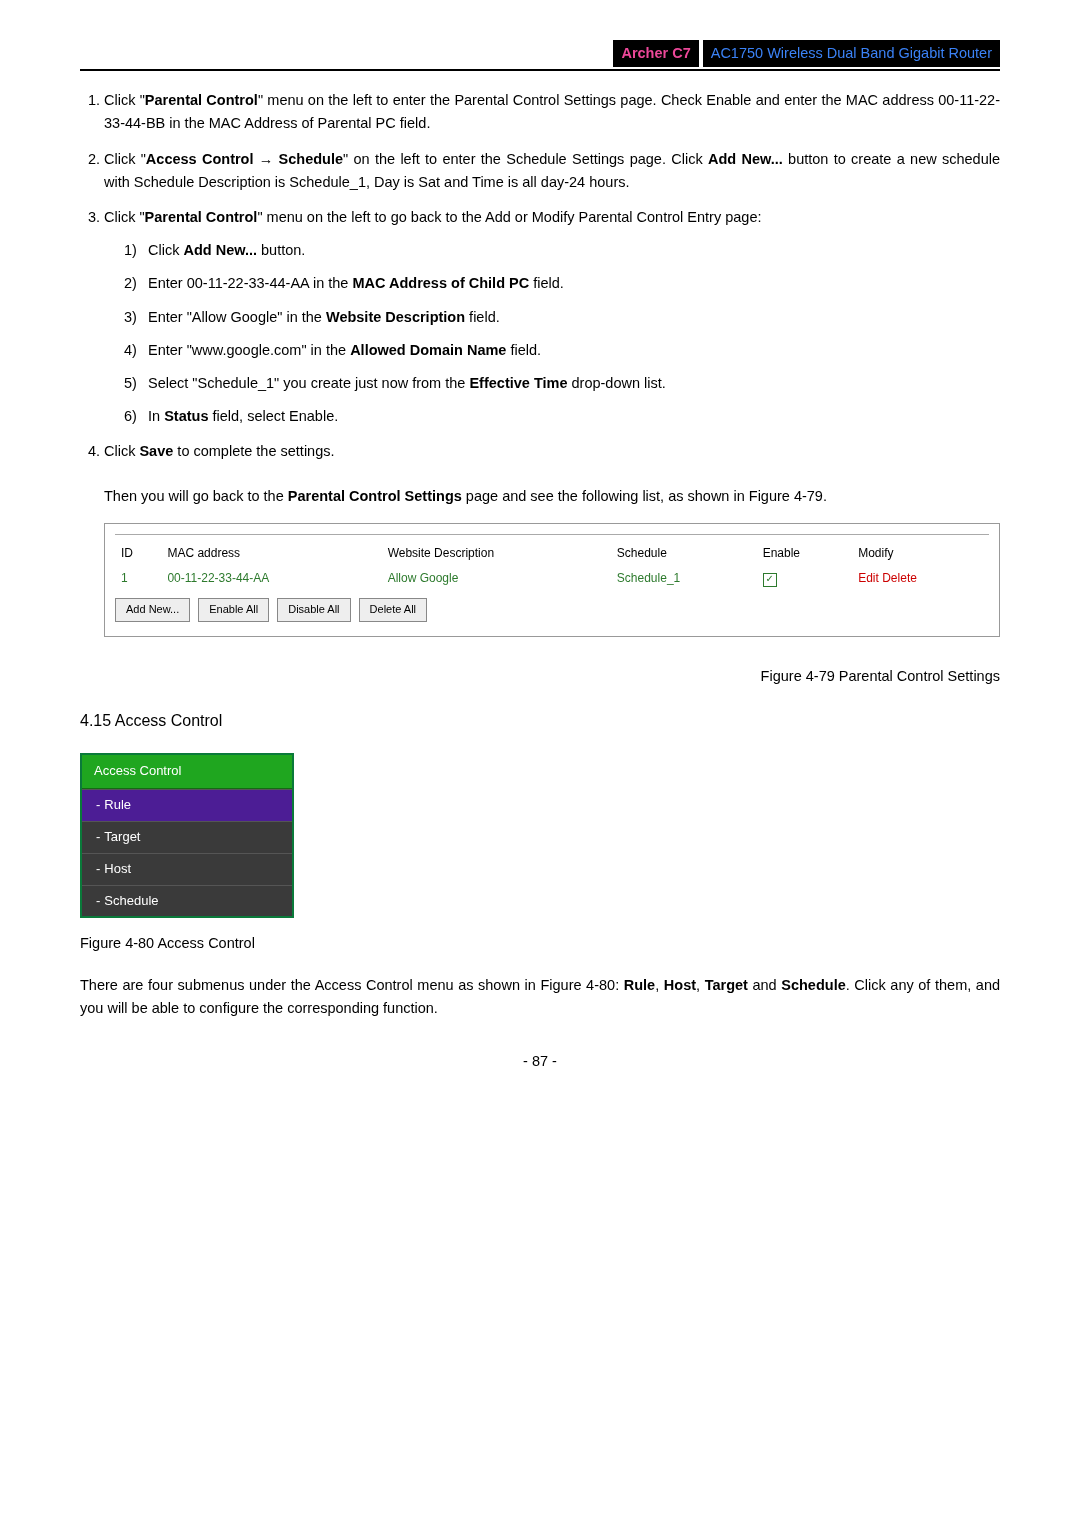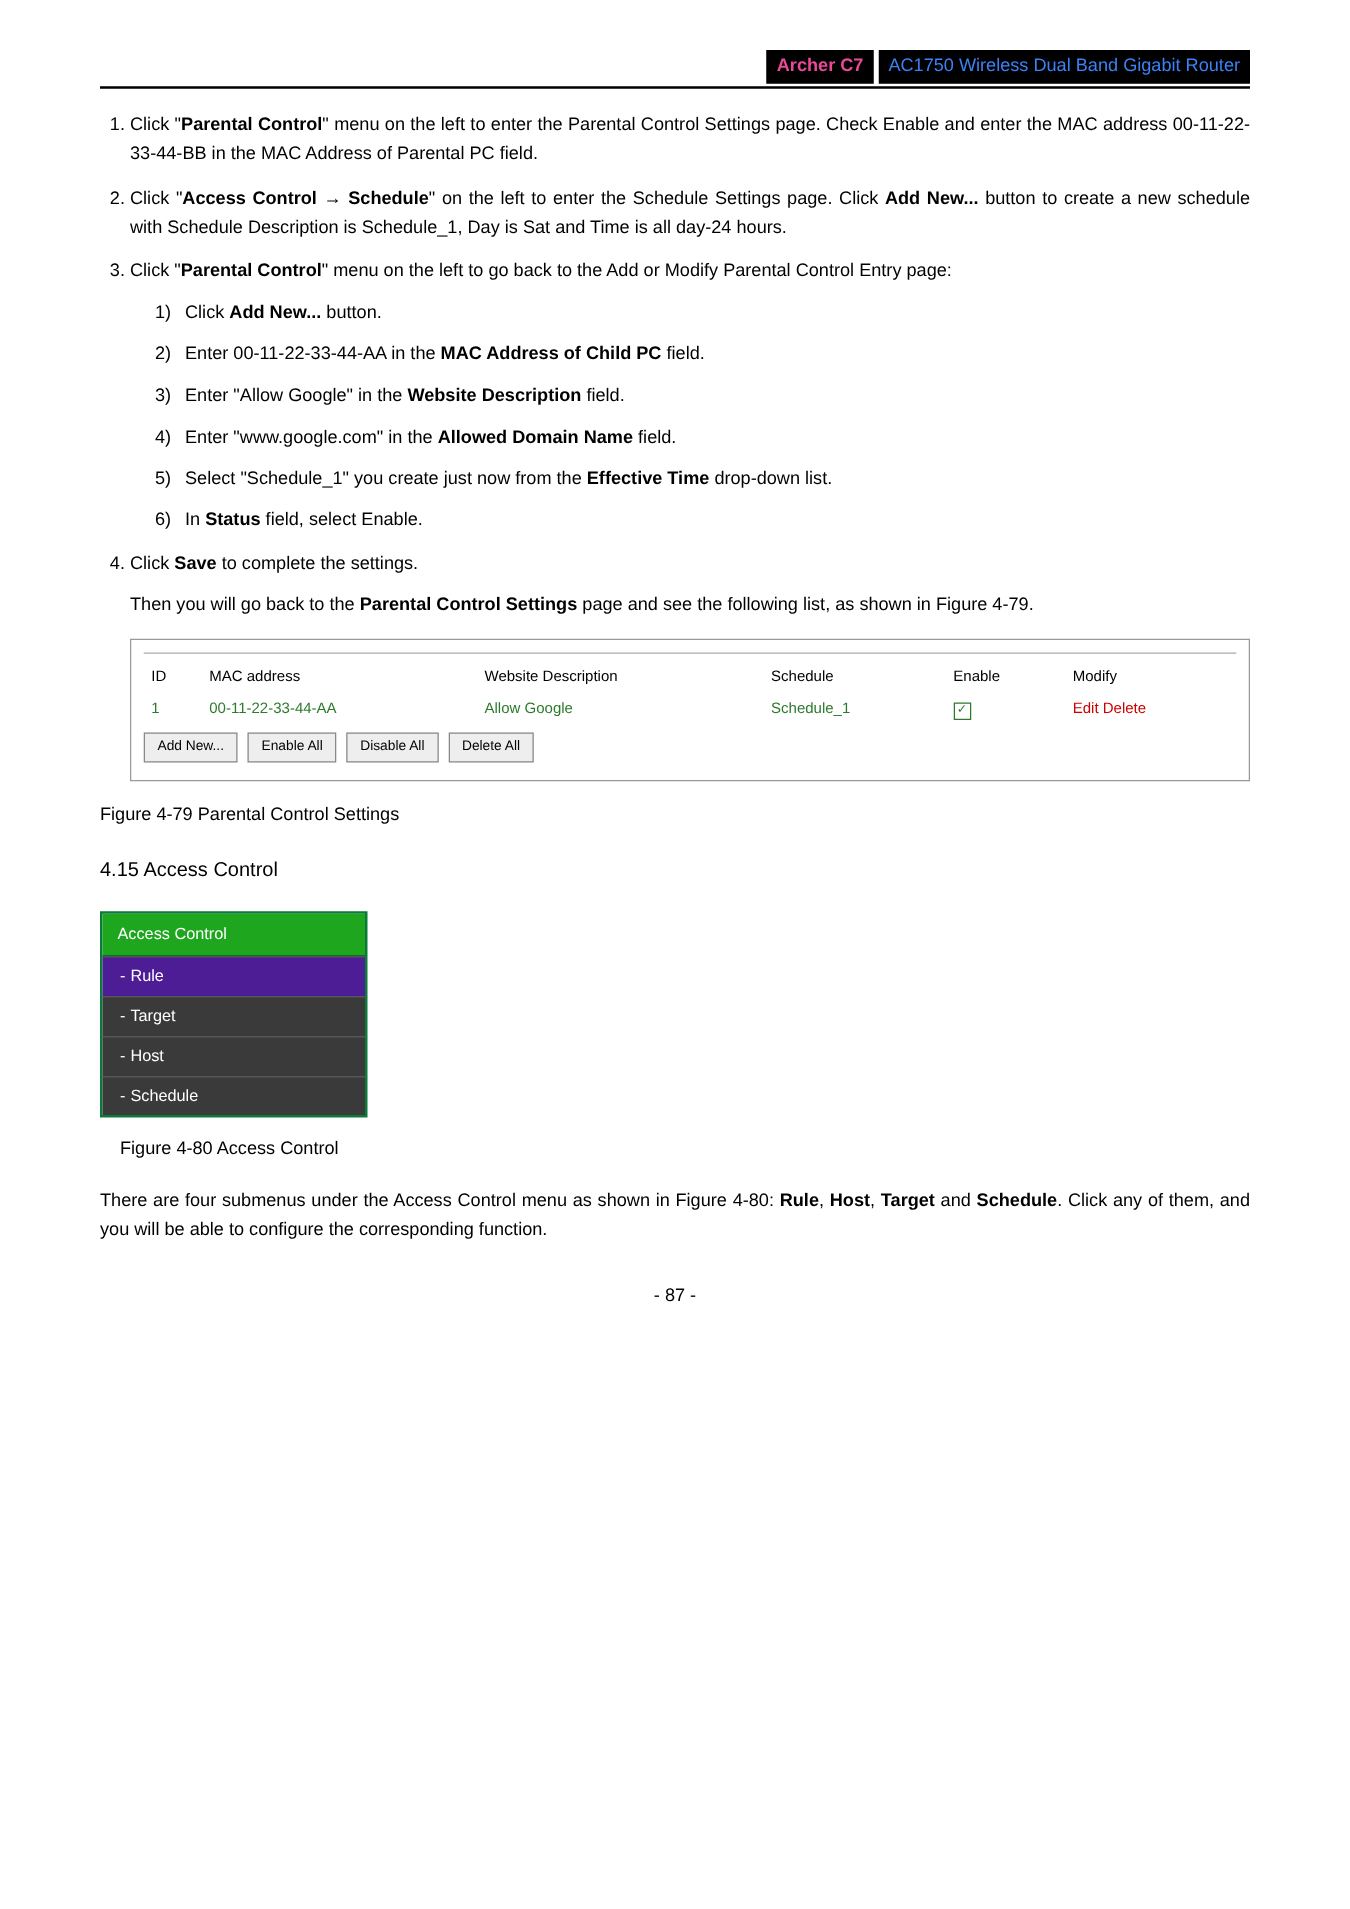--- a/index.html
+++ b/index.html
@@ -14,28 +14,28 @@
 ol.sub>li .num{display:inline-block;width:24px}
 b{font-weight:bold}
 .figure-box{border:1px solid #999;padding:10px 10px 14px 10px;margin-top:14px}
 .tbl{width:100%;border-collapse:collapse;font-size:12px}
 .tbl th{text-align:left;font-weight:normal;color:#000;padding:3px 6px}
 .tbl td{padding:3px 6px}
 .green{color:#2d7a2d}
 .link{color:#c00;}
 .btns{margin-top:6px}
 .btn{display:inline-block;border:1px solid #888;background:#eee;font-size:11px;padding:2px 10px;margin-right:4px}
-.caption{text-align:left;margin:16px 0 20px 0}
+.caption{text-align:right;margin:28px 0 20px 0}
 .section-title{font-size:16px;font-weight:normal;margin:10px 0 20px 0}
 .menu{border:2px solid #0a7a3a;width:210px;font-size:13px;font-weight:normal}
 .menu-hdr{background:#1fa61f;color:#fff;padding:6px 12px;border-bottom:1px solid #136b13}
 .menu-item{background:#3a3a3a;color:#fff;padding:5px 14px;border-top:1px solid #555}
 .menu-item.active{background:#4c1d95}
 .menu-item .dash{margin-right:4px}
-.fig-caption{margin:14px 0 18px 16px}
+.fig-caption{margin:14px 0 18px 0}
 .body-text{text-align:justify;margin-bottom:14px}
 .pagenum{text-align:center;margin-top:30px}
 hr.inner{border:none;border-top:1px solid #aaa;margin:0 0 6px 0}
 .chk{color:#2d7a2d;border:1px solid #2d7a2d;display:inline-block;width:12px;height:12px;line-height:10px;text-align:center;font-size:10px}
 </style>
 </head>
 <body>
 
 <div class="header">
   <div class="header-box">
@@ -57,21 +57,21 @@
       <li><span class="num">1)</span><span>Click </span><b>Add New...</b><span> button.</span></li>
       <li><span class="num">2)</span><span>Enter 00-11-22-33-44-AA in the </span><b>MAC Address of Child PC</b><span> field.</span></li>
       <li><span class="num">3)</span><span>Enter "Allow Google" in the </span><b>Website Description</b><span> field.</span></li>
       <li><span class="num">4)</span><span>Enter "www.google.com" in the </span><b>Allowed Domain Name</b><span> field.</span></li>
       <li><span class="num">5)</span><span>Select "Schedule_1" you create just now from the </span><b>Effective Time</b><span> drop-down list.</span></li>
       <li><span class="num">6)</span><span>In </span><b>Status</b><span> field, select Enable.</span></li>
     </ol>
   </li>
   <li>
     <span>Click </span><b>Save</b><span> to complete the settings.</span>
-    <div style="margin-top:10px">
+    <div style="margin-top:22px">
       <span>Then you will go back to the </span><b>Parental Control Settings</b><span> page and see the following list, as shown in Figure 4-79.</span>
     </div>
 
     <div class="figure-box">
       <hr class="inner">
       <table class="tbl">
         <tbody>
             <tr>
           <th>ID</th>
           <th>MAC address</th>

